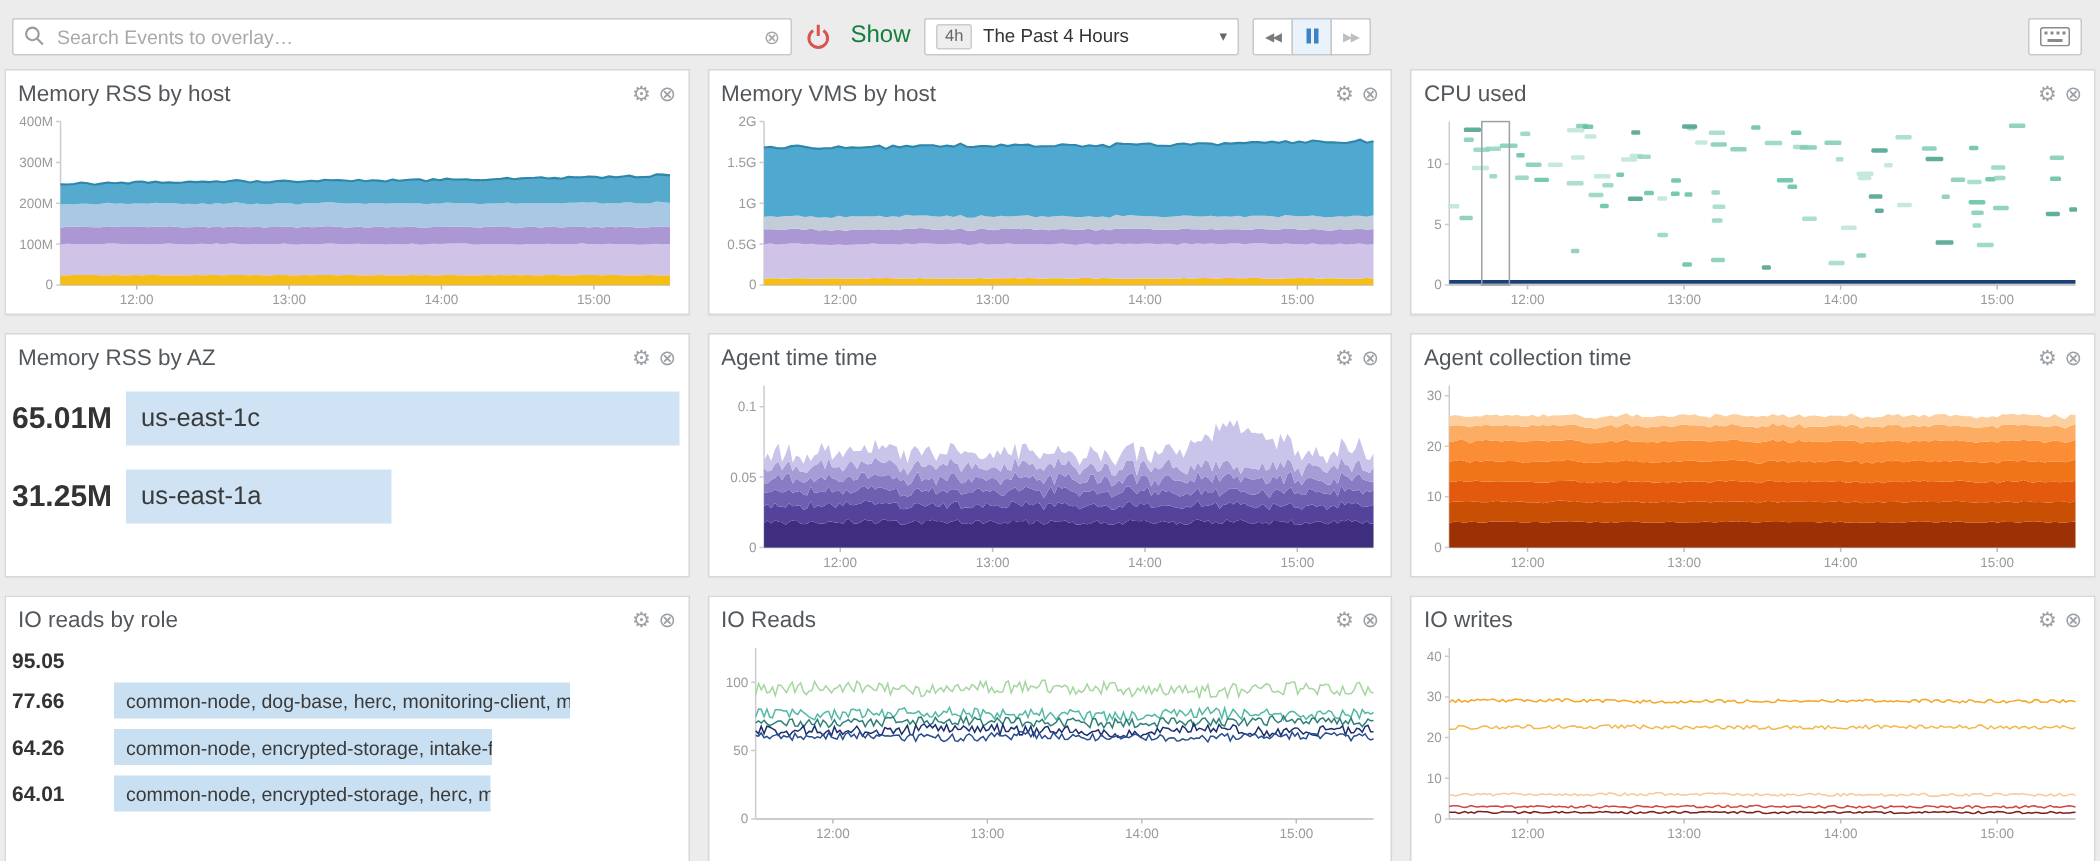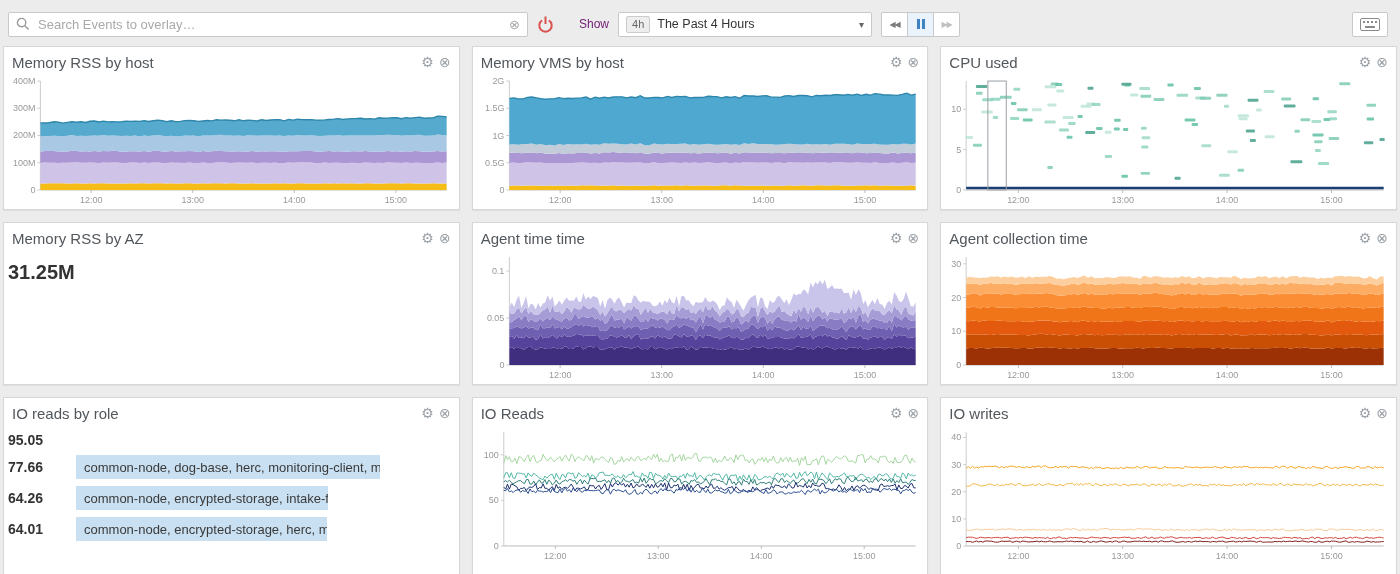--- a/index.html
+++ b/index.html
@@ -11,22 +11,22 @@
     color:#333;
   }
   
   .topbar { height:40px; display:flex; align-items:center; gap:9px; padding:8px 12px 0 8px; }
   .searchbox { width:520px; height:25px; background:#fff; border:1px solid #c9c9c9; border-radius:2px;
                display:flex; align-items:center; padding:0 7px; gap:6px; }
   .searchbox input { flex:1; border:none; outline:none; font-size:13px; color:#444; background:transparent;
                      font-family:"Liberation Sans","DejaVu Sans",sans-serif; }
   .searchbox input::placeholder { color:#a9a9a9; }
   .iconbtn { color:#a5a5a5; font-size:13px; line-height:1; cursor:pointer; }
-  .show-label { font-size:12px; color:#701a75; margin-left:16px; }
-  .rangebox { width:254px; height:25px; background:#fff; border:1px solid #c9c9c9; border-radius:2px;
+  .show-label { font-size:16px; color:#15803d; margin-left:4px; }
+  .rangebox { width:210px; height:25px; background:#fff; border:1px solid #c9c9c9; border-radius:2px;
               display:flex; align-items:center; gap:7px; padding:0 7px; cursor:pointer; }
   .badge { background:#eee; border:1px solid #ccc; border-radius:2px; font-size:11px; color:#666;
            padding:1px 5px; line-height:13px; }
   .rangetext { font-size:12.5px; color:#333; }
   .caret { margin-left:auto; color:#666; font-size:10px; }
   .playgroup { display:flex; }
   .playgroup button { width:27px; height:25px; background:#fff; border:1px solid #c9c9c9; margin-left:-1px;
                       display:flex; align-items:center; justify-content:center; padding:0; cursor:pointer; }
   .playgroup button:first-child { border-radius:2px 0 0 2px; margin-left:0; }
   .playgroup button:last-child  { border-radius:0 2px 2px 0; }
@@ -329,21 +329,30 @@
   <div class="widget">
     <div class="whead">
       <span class="wtitle">Memory RSS by AZ</span>
       <span class="wicons">
         <span class="wico">⚙</span>
         <span class="wico">⊗</span>
       </span>
     </div>
     <div class="wbody qv-list">
       <div class="qv-row">
+        <span class="qv-val">65.01M</span>
+        <span class="qv-barwrap">
+            <span class="qv-bar" style="width: 100%;">us-east-1c</span>
+          </span>
+      </div>
+      <div class="qv-row">
         <span class="qv-val">31.25M</span>
+        <span class="qv-barwrap">
+            <span class="qv-bar" style="width: 48.0695%;">us-east-1a</span>
+          </span>
       </div>
     </div>
   </div>
 
   <div class="widget">
     <div class="whead">
       <span class="wtitle">Agent time time</span>
       <span class="wicons">
         <span class="wico">⚙</span>
         <span class="wico">⊗</span>

